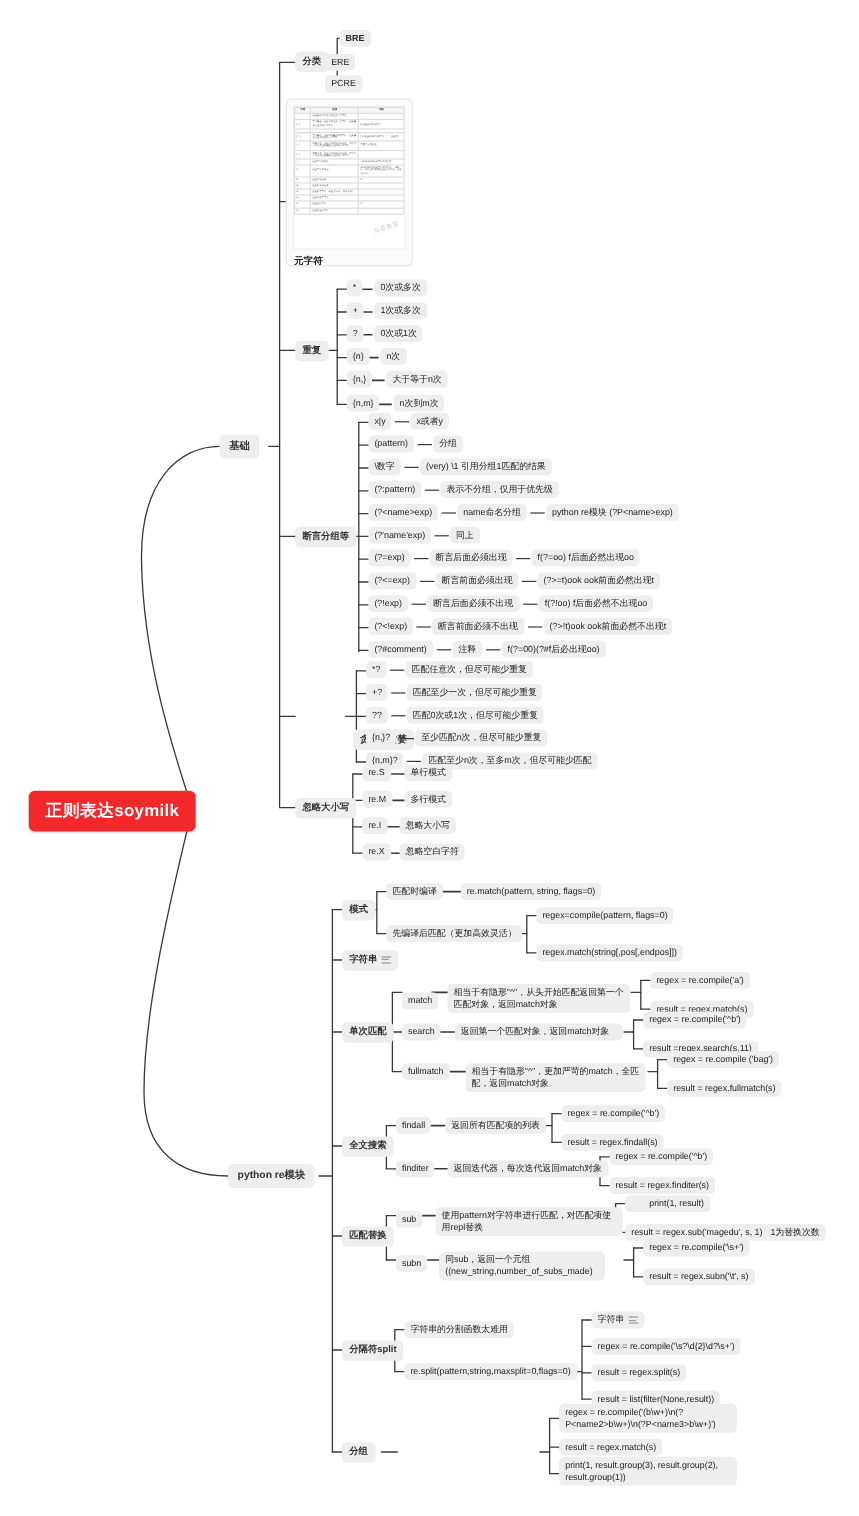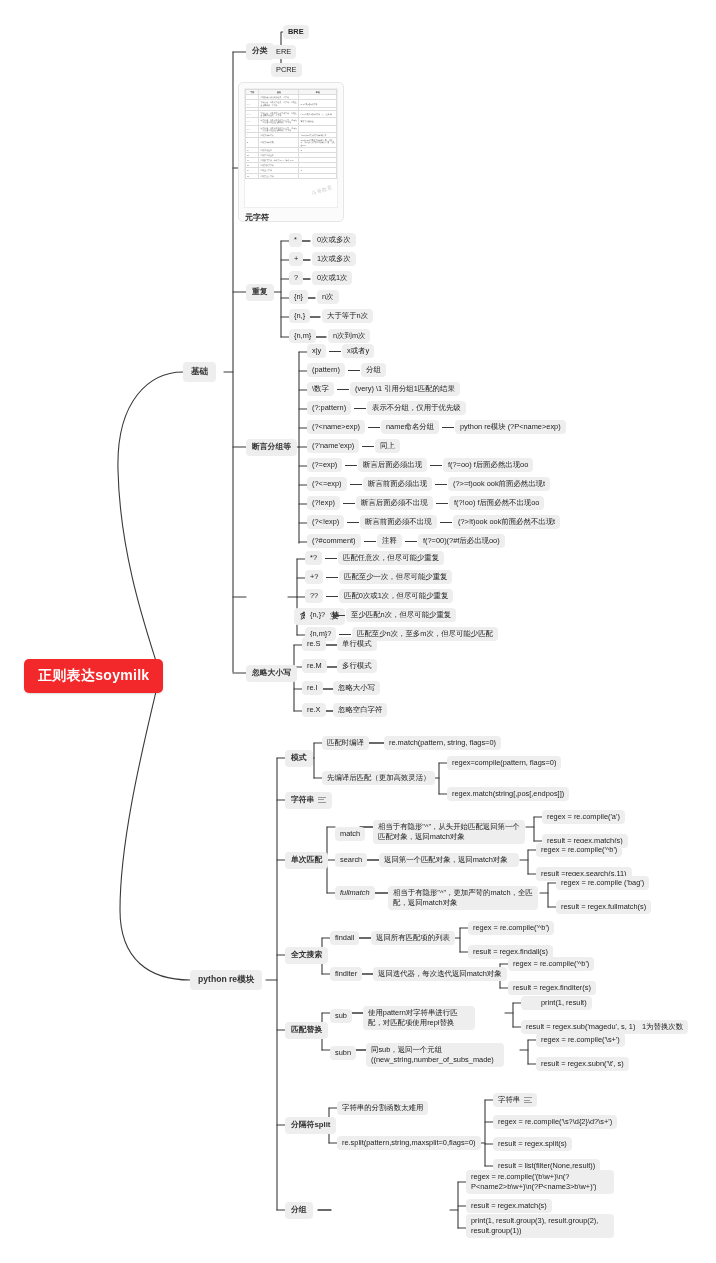--- a/index.html
+++ b/index.html
@@ -405,42 +405,42 @@
   <div class="node lvl2" style="left:285px;top:852px;">单次匹配</div>
   <div id="single-group">
       <div class="node" style="left: 335px; top: 827px;">match</div>
       <div class="node wrap" style="left: 373px; top: 820px; width: 152px;">相当于有隐形"^"，从头开始匹配返回第一个匹配对象，返回match对象</div>
       <div class="node" style="left: 542px; top: 810px;">regex = re.compile('a')</div>
       <div class="node" style="left: 542px; top: 834px;">result = regex.match(s)</div>
       <div class="node" style="left: 335px; top: 853px;">search</div>
       <div class="node wrap" style="left: 379px; top: 853px; width: 140px;">返回第一个匹配对象，返回match对象</div>
       <div class="node" style="left: 536px; top: 843px;">regex = re.compile('^b')</div>
       <div class="node" style="left: 536px; top: 867px;">result =regex.search(s,11)</div>
-      <div class="node" style="left: 335px; top: 886px; font-style: italic;">fullmatch</div>
+      <div class="node" style="left: 335px; top: 886px;">fullmatch</div>
       <div class="node wrap" style="left: 388px; top: 886px; width: 150px;">相当于有隐形"^"，更加严苛的match，全匹配，返回match对象</div>
       <div class="node" style="left: 556px; top: 876px;">regex = re.compile ('bag')</div>
       <div class="node" style="left: 556px; top: 900px;">result = regex.fullmatch(s)</div>
     </div>
 
   <div class="node lvl2" style="left:285px;top:947px;">全文搜索</div>
   <div id="searchall-group">
       <div class="node" style="left: 330px; top: 931px;">findall</div>
       <div class="node" style="left: 371px; top: 931px;">返回所有匹配项的列表</div>
       <div class="node" style="left: 468px; top: 921px;">regex = re.compile('^b')</div>
       <div class="node" style="left: 468px; top: 945px;">result = regex.findall(s)</div>
       <div class="node" style="left: 330px; top: 967px;">finditer</div>
       <div class="node" style="left: 373px; top: 967px;">返回迭代器，每次迭代返回match对象</div>
       <div class="node" style="left: 508px; top: 957px;">regex = re.compile('^b')</div>
       <div class="node" style="left: 508px; top: 981px;">result = regex.finditer(s)</div>
     </div>
 
   <div class="node lvl2" style="left:285px;top:1022px;">匹配替换</div>
   <div id="replace-group">
       <div class="node" style="left: 330px; top: 1009px;">sub</div>
-      <div class="node wrap" style="left: 363px; top: 1006px; width: 112px;">使用pattern对字符串进行匹配，对匹配项使用repl替换</div>
+      <div class="node wrap" style="left: 363px; top: 1006px; width: 156px;">使用pattern对字符串进行匹配，对匹配项使用repl替换</div>
       <div class="node" style="left: 521px; top: 996px; padding-left: 20px;">print(1, result)</div>
       <div class="node" style="left: 521px; top: 1020px;">result = regex.sub('magedu', s, 1)</div>
       <div class="node" style="left: 637px; top: 1020px;">1为替换次数</div>
       <div class="node" style="left: 330px; top: 1046px;">subn</div>
       <div class="node wrap" style="left: 366px; top: 1043px; width: 138px;">同sub，返回一个元组((new_string,number_of_subs_made)</div>
       <div class="node" style="left: 536px; top: 1033px;">regex = re.compile('\s+')</div>
       <div class="node" style="left: 536px; top: 1057px;">result = regex.subn('\t', s)</div>
     </div>
 
   <div class="node lvl2" style="left:285px;top:1117px;">分隔符split</div>

